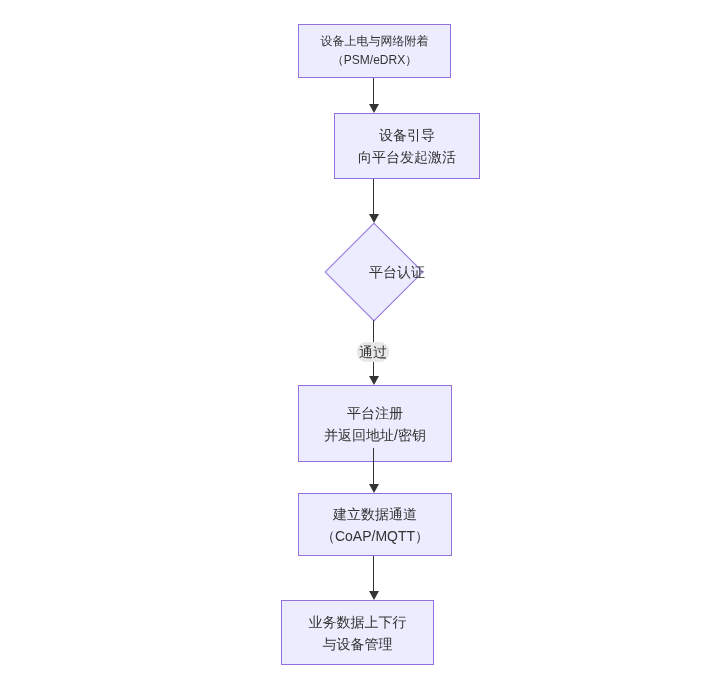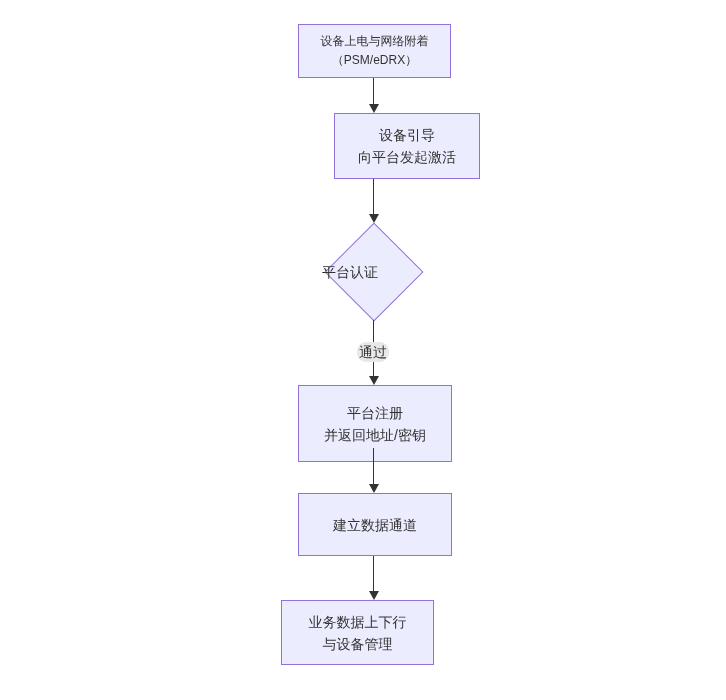--- a/index.html
+++ b/index.html
@@ -41,21 +41,21 @@
   .diamond-wrap { position: absolute; }
   .diamond-shape {
     position: absolute;
     background: var(--node-fill);
     border: 1px solid var(--node-border);
     transform: rotate(45deg);
   }
   .diamond-label {
     position: absolute;
     width: 100%;
-    text-align: left;
+    text-align: right;
     font-size: 14px;
     color: var(--text);
   }
 
   
   .edge-shaft {
     position: absolute;
     width: 1px;
     background: var(--edge);
   }
@@ -112,20 +112,21 @@
   <div class="node" style="left:298px; top:385px; width:154px; height:77px;">
     <div>平台注册</div>
     <div>并返回地址/密钥</div>
   </div>
 
   <div class="edge-shaft" style="left:373px; top:448px; height:37px;"></div>
   <div class="edge-head" style="left:368.5px; top:484px;"></div>
 
   <div class="node" style="left:298px; top:493px; width:154px; height:63px;">
     <div>建立数据通道</div>
+    <div>（CoAP/MQTT）</div>
   </div>
 
   <div class="edge-shaft" style="left:373px; top:556px; height:36px;"></div>
   <div class="edge-head" style="left:368.5px; top:591px;"></div>
 
   <div class="node" style="left:281px; top:600px; width:153px; height:65px;">
     <div>业务数据上下行</div>
     <div>与设备管理</div>
   </div>
 

